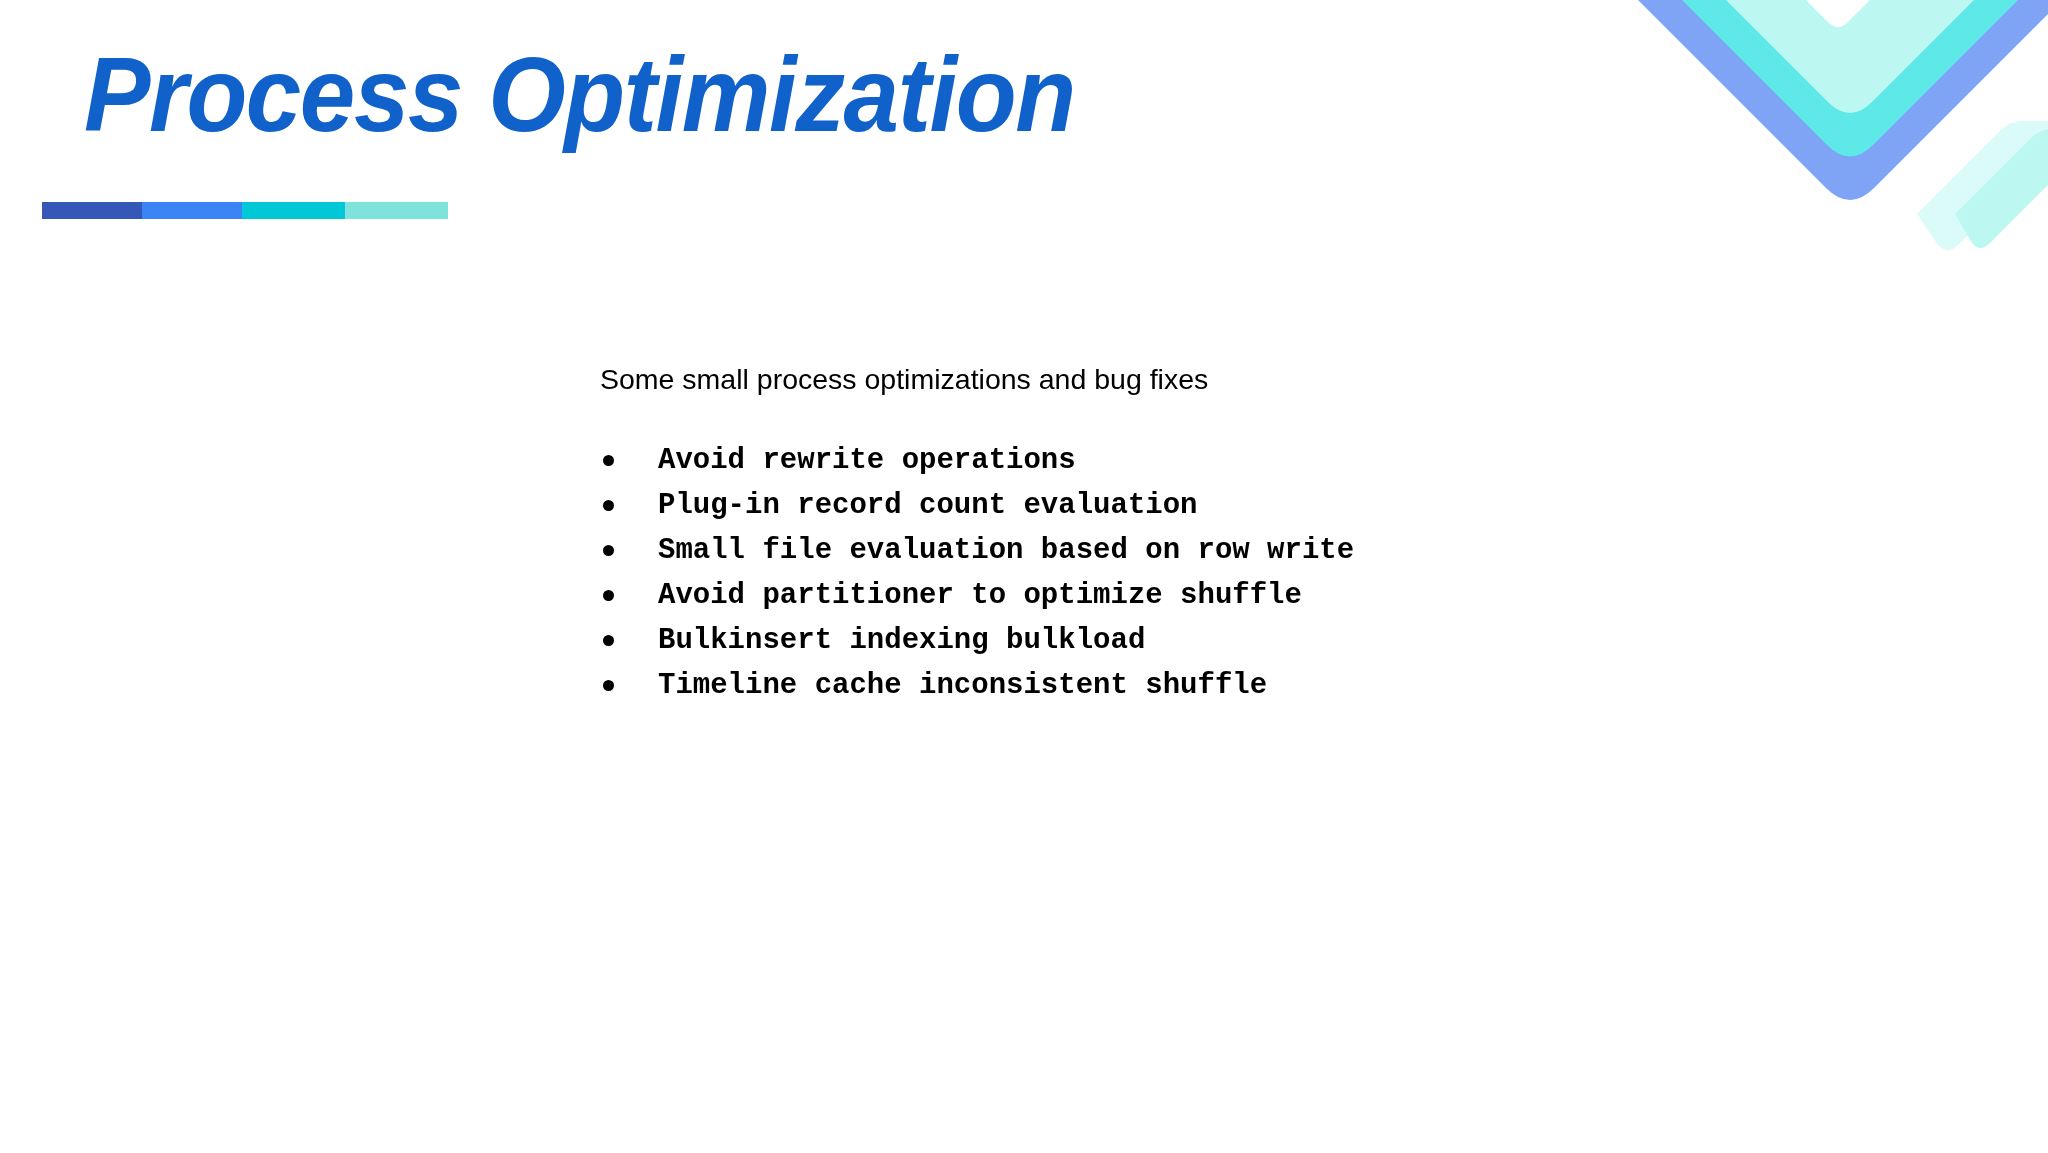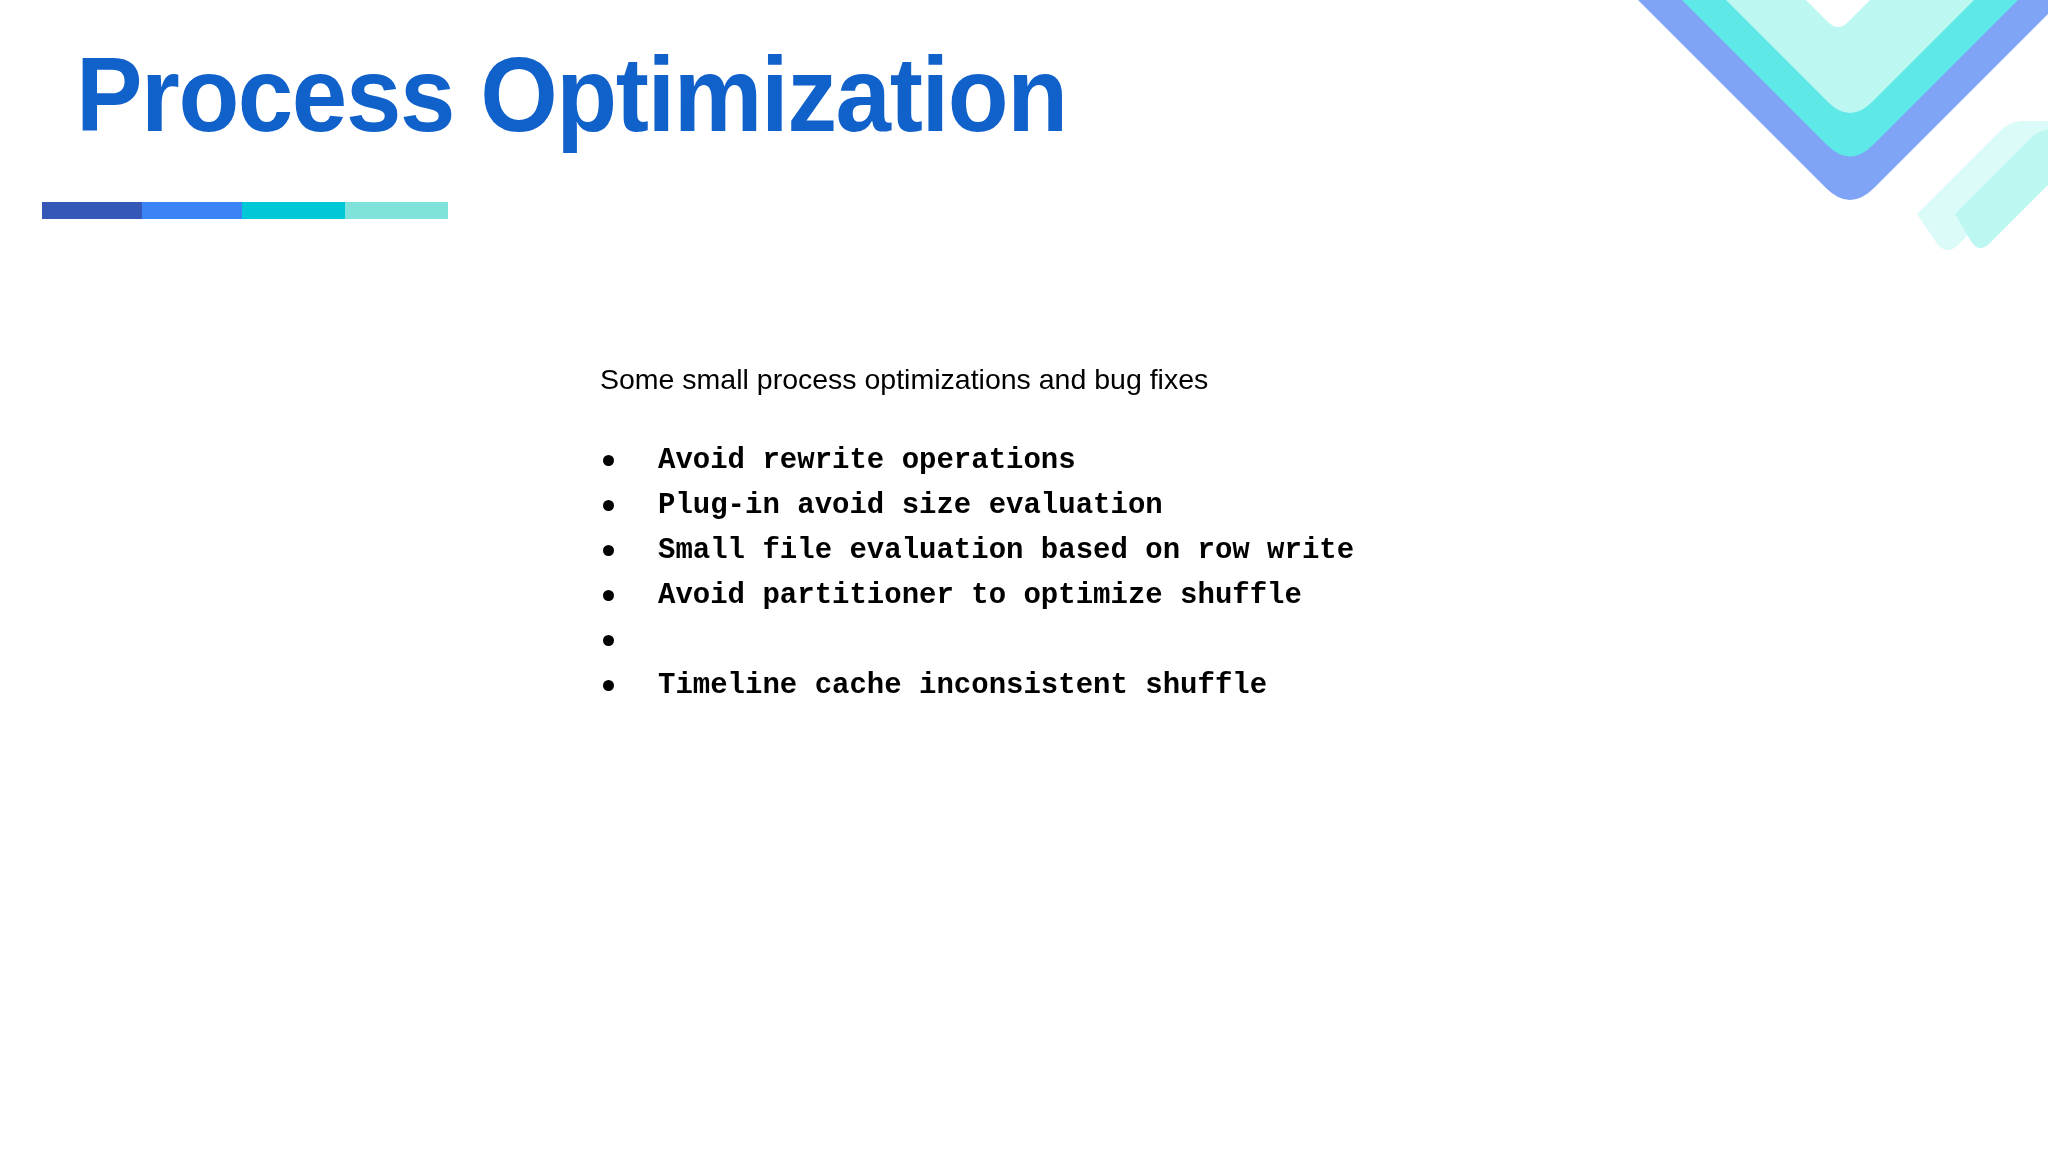--- a/index.html
+++ b/index.html
@@ -26,23 +26,24 @@
     right: 0;
     width: 420px;
     height: 300px;
     pointer-events: none;
   }
   #deco-chevrons svg { display: block; }
 
   
   #title-block {
     position: absolute;
-    left: 76px;
+    left: 84px;
     top: 40px;
     width: 1200px;
+    font-style: italic;
   }
   #page-title {
     margin: 0;
     font-family: "Liberation Sans", sans-serif;
     font-size: 106px;
     line-height: 1.02;
     font-weight: bold;
     letter-spacing: -1.5px;
     color: #1161cb;
     white-space: nowrap;
@@ -155,32 +156,33 @@
 
   <div id="content-block">
     <p id="content-heading">Some small process optimizations and bug fixes</p>
     <ul id="bullet-list">
       <li>
         <span class="bullet-dot"></span>
         <span class="bullet-text">Avoid rewrite operations</span>
       </li>
       <li>
         <span class="bullet-dot"></span>
-        <span class="bullet-text">Plug-in avoid size evaluation</span>
+        <span class="bullet-text">Plug-in record count evaluation</span>
       </li>
       <li>
         <span class="bullet-dot"></span>
         <span class="bullet-text">Small file evaluation based on row write</span>
       </li>
       <li>
         <span class="bullet-dot"></span>
         <span class="bullet-text">Avoid partitioner to optimize shuffle</span>
       </li>
       <li>
         <span class="bullet-dot"></span>
+        <span class="bullet-text">Bulkinsert indexing bulkload</span>
       </li>
       <li>
         <span class="bullet-dot"></span>
         <span class="bullet-text">Timeline cache inconsistent shuffle</span>
       </li>
     </ul>
   </div>
 
 </div>
 

